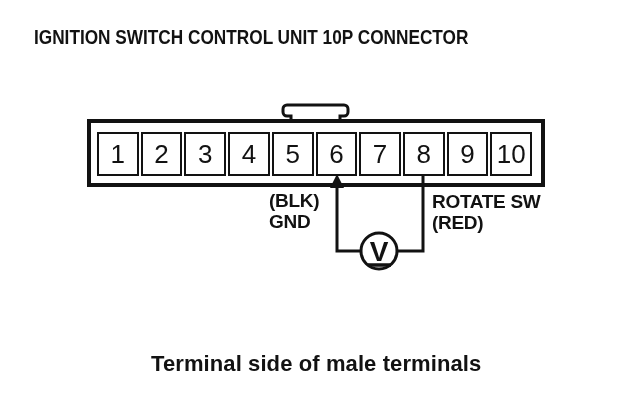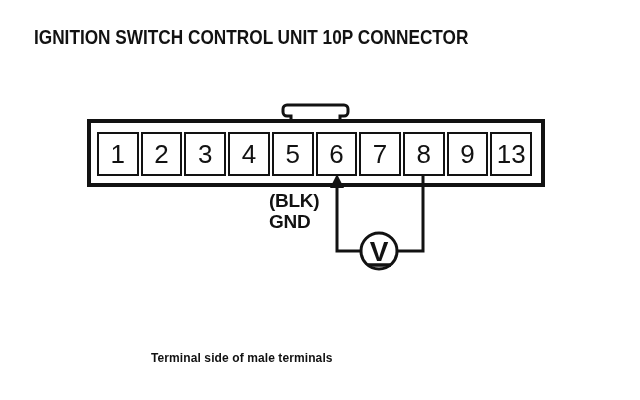--- a/index.html
+++ b/index.html
@@ -59,21 +59,21 @@
     font-weight: bold;
     line-height: 21px;
     letter-spacing: -0.3px;
     white-space: nowrap;
   }
   .probe-label.gnd { left: 269px; top: 190px; }
   .probe-label.rotate { left: 432px; top: 191px; }
   .caption {
     position: absolute;
     left: 151px; top: 351px;
-    font-size: 12px;
+    font-size: 22px;
     font-weight: bold;
     letter-spacing: 0.1px;
     white-space: nowrap;
   }
 </style>
 </head>
 <body>
 
 <div class="canvas">
 
@@ -83,21 +83,21 @@
     <div class="terminal-row">
       <div class="cell">1</div>
       <div class="cell">2</div>
       <div class="cell">3</div>
       <div class="cell">4</div>
       <div class="cell">5</div>
       <div class="cell">6</div>
       <div class="cell">7</div>
       <div class="cell">8</div>
       <div class="cell">9</div>
-      <div class="cell">13</div>
+      <div class="cell">10</div>
     </div>
   </div>
 
   <svg class="overlay" viewBox="0 0 640 400" xmlns="http://www.w3.org/2000/svg">
 
     <path d="M 291,122 L 291,116 L 287,116 A 4 4 0 0 1 283,112 L 283,109 A 4 4 0 0 1 287,105 L 344,105 A 4 4 0 0 1 348,109 L 348,112 A 4 4 0 0 1 344,116 L 340,116 L 340,122" fill="none" stroke="#121212" stroke-width="3"></path>
 
     <polyline points="337,180 337,251 363,251" fill="none" stroke="#121212" stroke-width="3"></polyline>
     <polygon points="337,174 330,188 344,188" fill="#121212"></polygon>
 
@@ -106,16 +106,20 @@
     <circle cx="379" cy="251" r="18" fill="#ffffff" stroke="#121212" stroke-width="3"></circle>
     <text x="379" y="261" text-anchor="middle" font-family="Liberation Sans, sans-serif" font-size="28" font-weight="bold" fill="#121212">V</text>
     <line x1="368" y1="265" x2="391" y2="265" stroke="#121212" stroke-width="3.5"></line>
   </svg>
 
   <div class="probe-label gnd">
     <div>(BLK)</div>
     <div>GND</div>
   </div>
 
+  <div class="probe-label rotate">
+    <div>ROTATE SW</div>
+    <div>(RED)</div>
+  </div>
 
   <div class="caption">Terminal side of male terminals</div>
 
 </div>
 
 </body></html>

